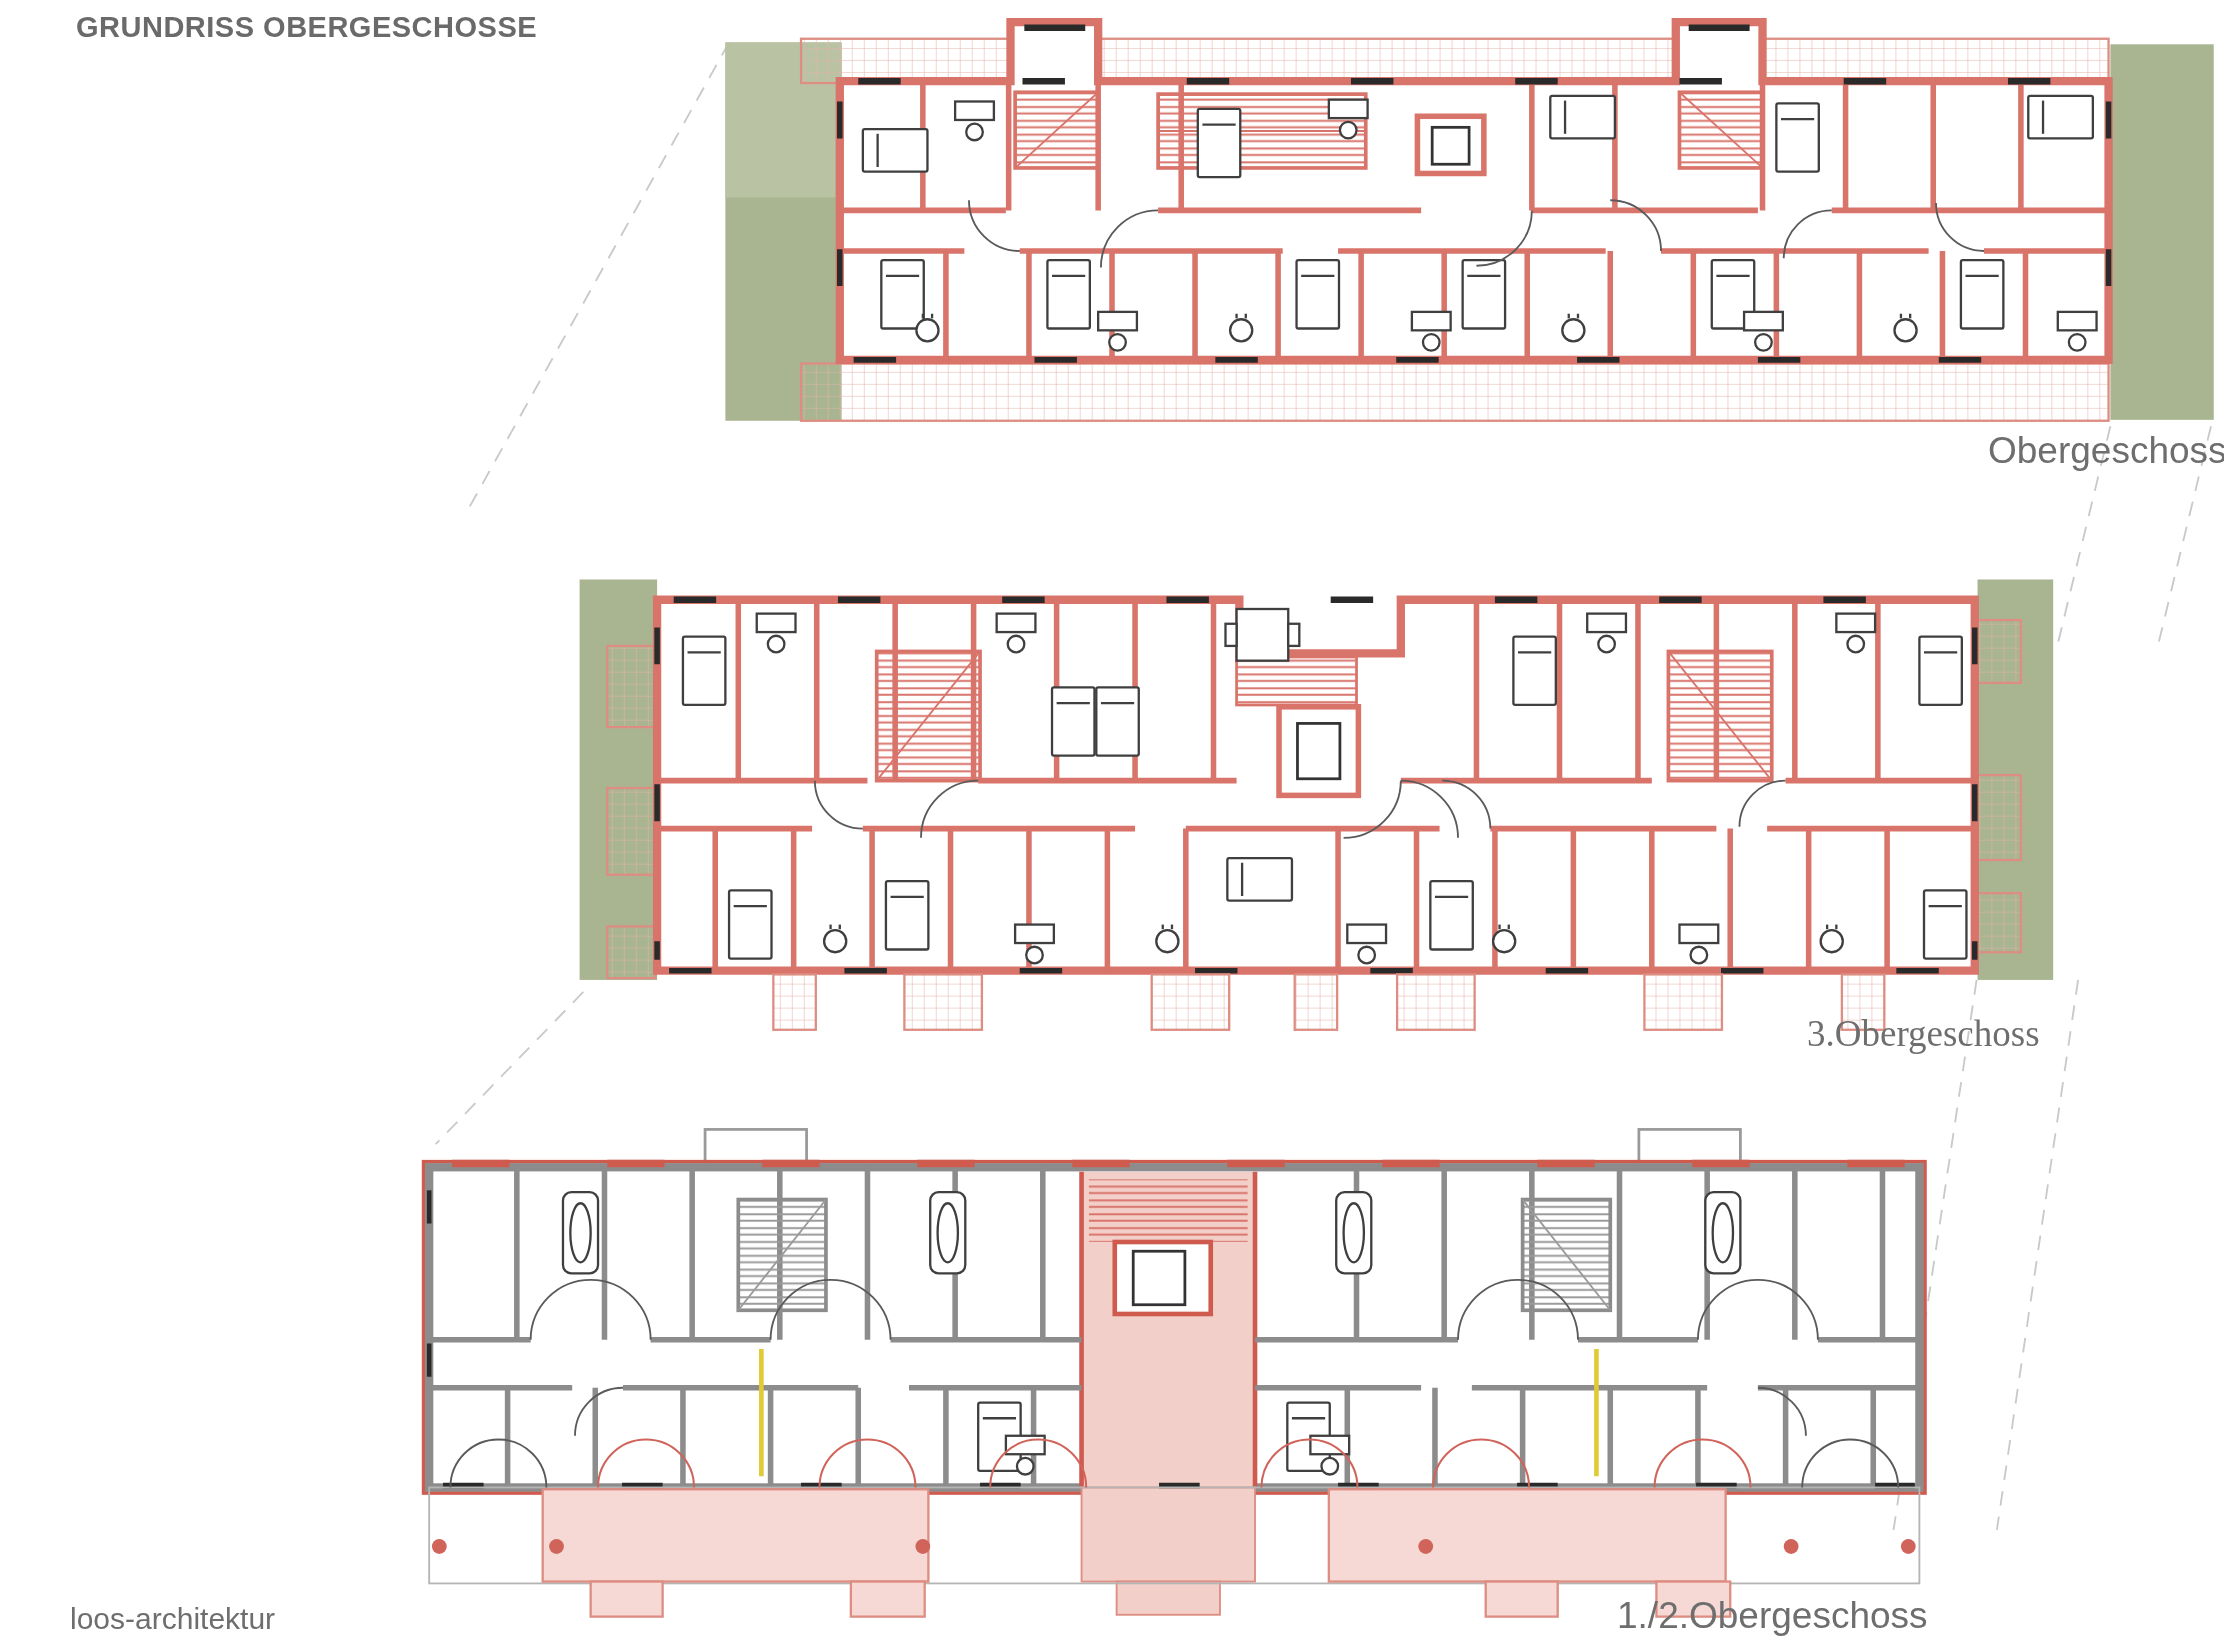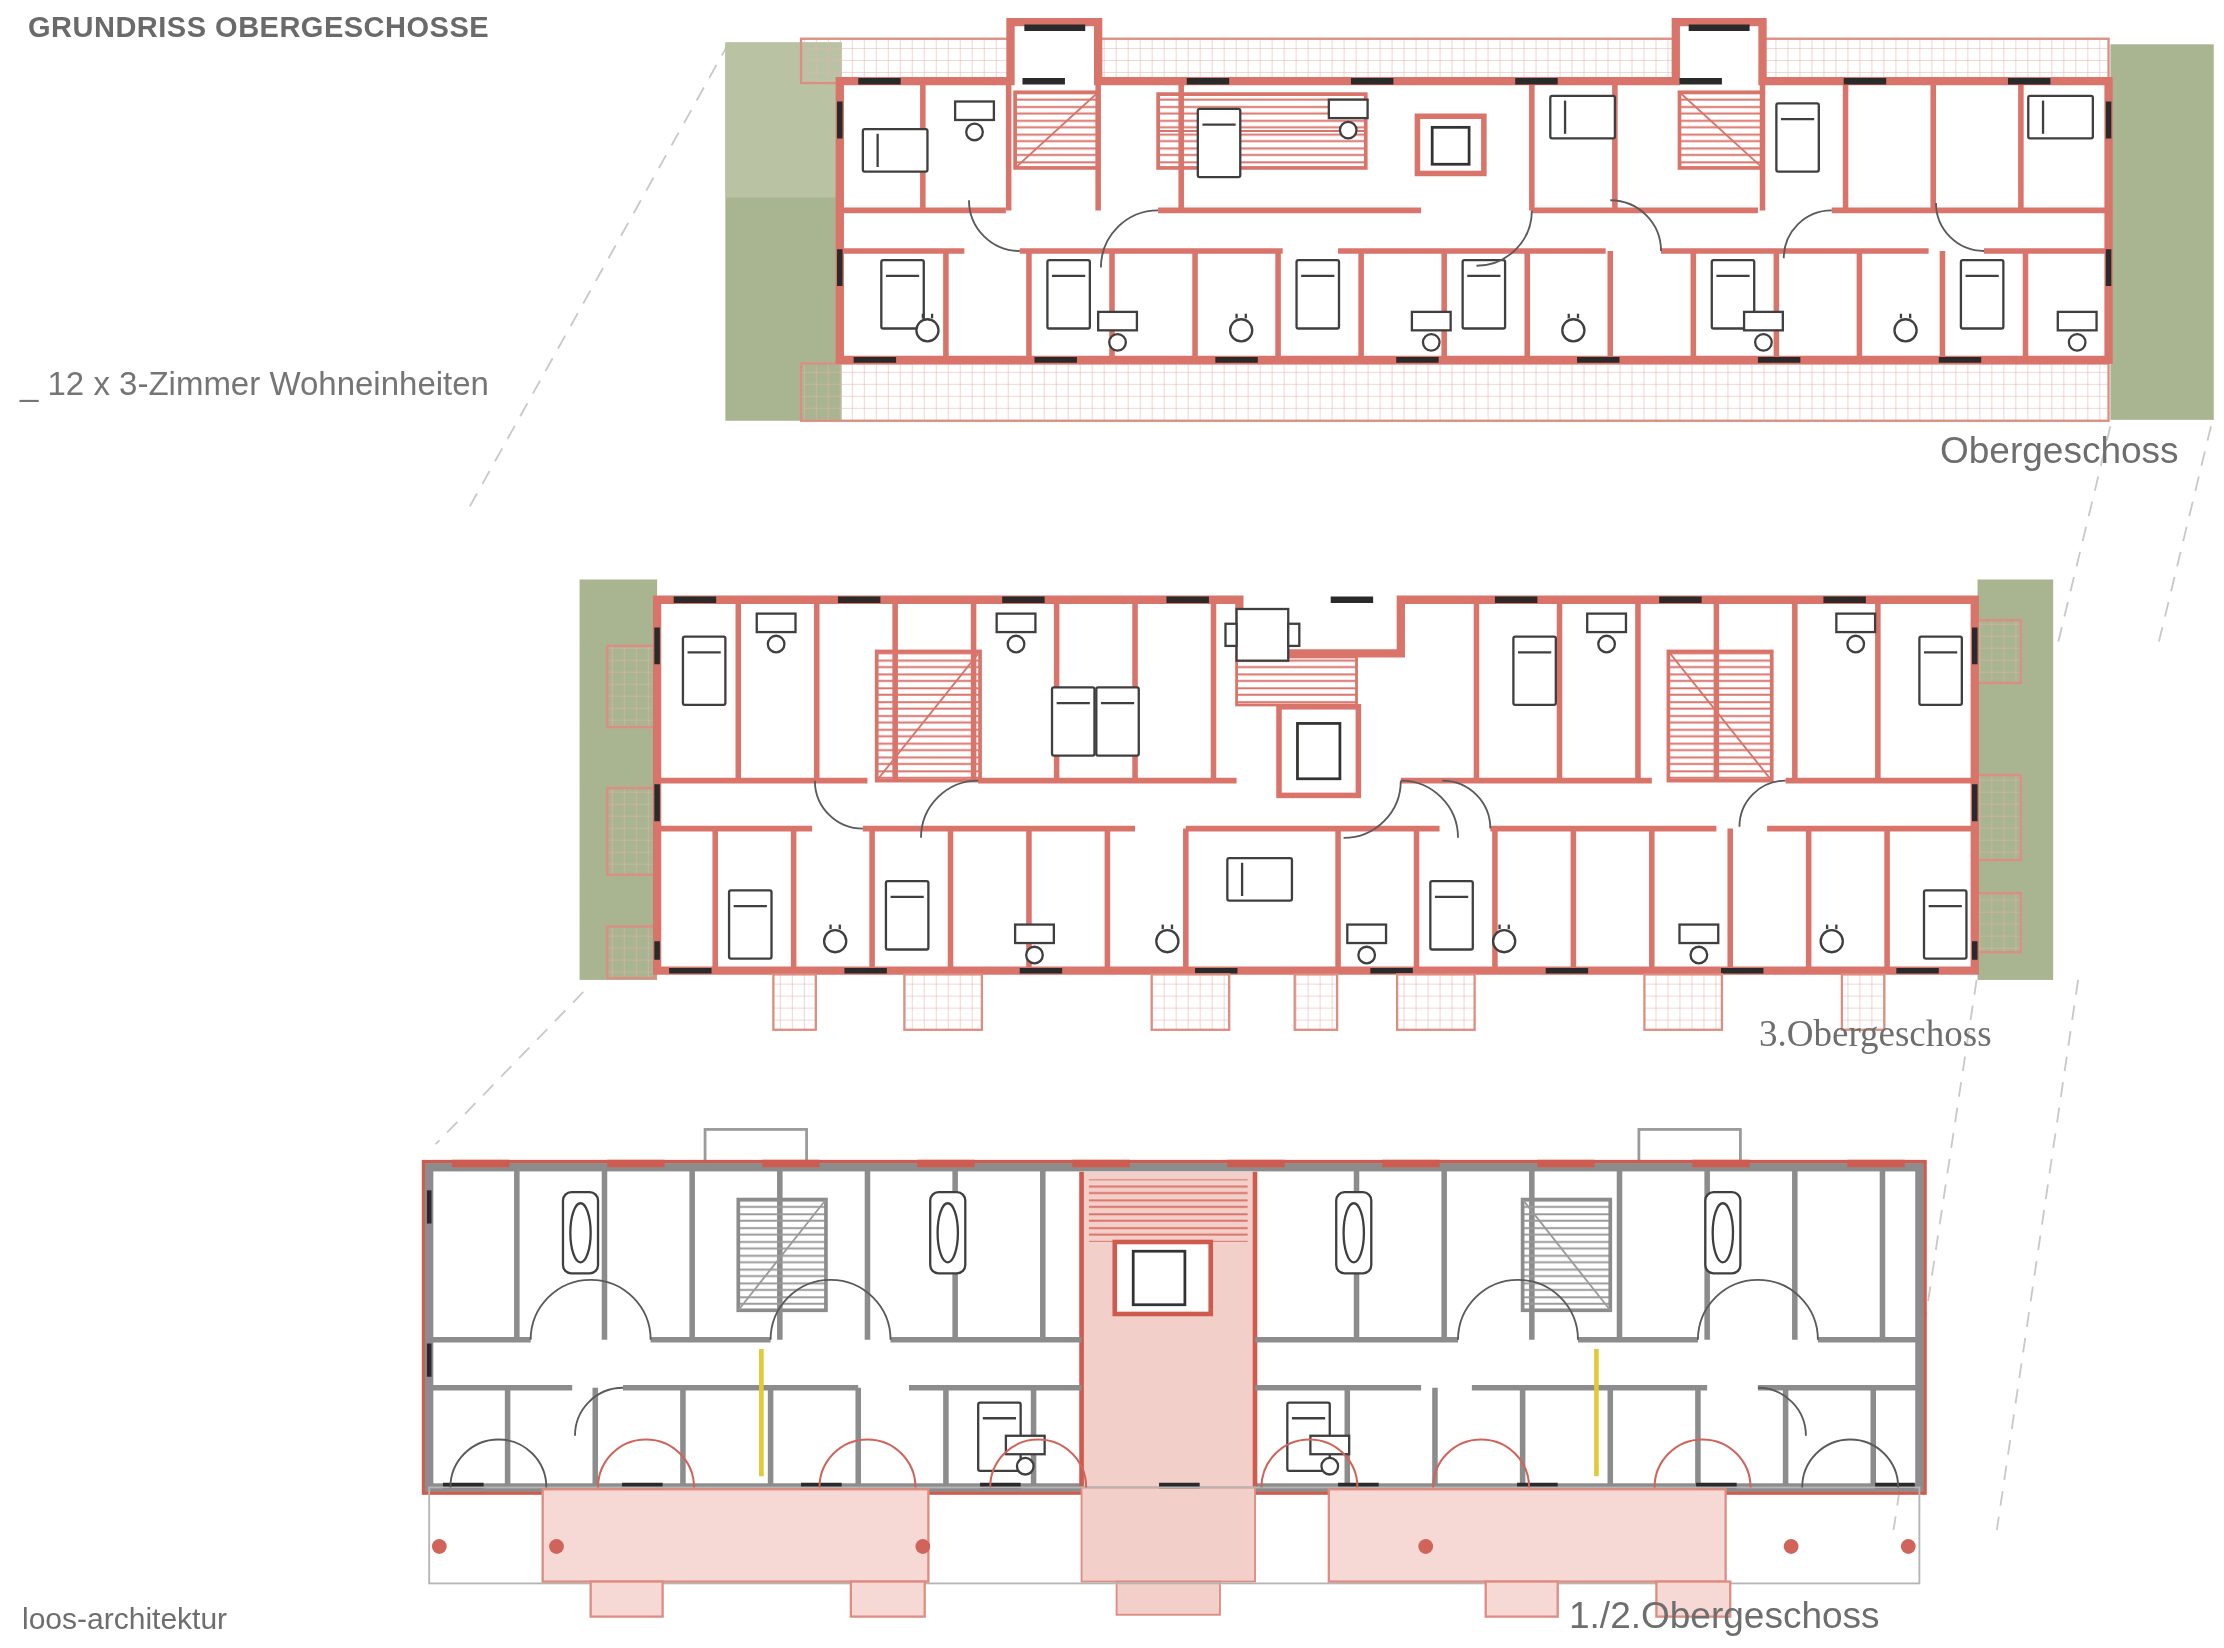--- a/index.html
+++ b/index.html
@@ -5,21 +5,21 @@
   :root{
     --wall_red:#d9746b; --red_accent:#cf5b4f; --wall_gray:#8c8c8c;
     --sage:#a9b591; --sage_light:#b9c3a4;
     --hatch_line:#e3b2aa; --hatch_border:#dd8d82;
     --pink_fill:#f6d9d4; --pink_core:#f3cfc9;
     --yellow:#e0ca35; --dash:#c9c9c9; --text:#6a6a6a; --furniture:#3f3f3f;
   }
   html,body{margin:0;padding:0;background:#fff;}
   body{width:2224px;height:1648px;position:relative;overflow:hidden;
        font-family:"Liberation Sans","DejaVu Sans",sans-serif;color:var(--text);}
-  .abs{position:absolute;}
+  .abs{position:absolute;margin-left:48px;}
   #page-title{left:28px;top:11px;font-size:29px;font-weight:600;letter-spacing:0.5px;color:var(--text);}
   #legend{left:20px;top:362px;font-size:33px;color:#757575;line-height:43px;white-space:nowrap;}
   .floor-label{font-size:37px;color:#6e6e6e;white-space:nowrap;}
   #label-dach{left:1940px;top:430px;}
   #label-og3{left:1759px;top:1012px;font-family:Liberation Serif, serif;}
   #label-og12{left:1569px;top:1595px;text-align:right;}
   #footer{left:22px;top:1602px;font-size:30px;color:#6e6e6e;}
   svg{position:absolute;left:0;top:0;}
   .gridline{fill:none;stroke:var(--hatch_line,#e3b2aa);stroke-width:1.2;}
   .stairline{fill:none;stroke:var(--wall_red,#d9746b);stroke-width:2;}
@@ -294,21 +294,20 @@
       <path class="door" d="M1840 1452 A65 65 0 0 1 1905 1387 M1970 1452 A65 65 0 0 0 1905 1387"></path>
       <path class="door" d="M675 1504 A52 52 0 0 0 623 1556"></path>
       <path class="door" d="M1905 1504 A52 52 0 0 1 1957 1556"></path>
     </g>
   </g>
 </svg>
 
 <div class="abs" id="page-title">GRUNDRISS OBERGESCHOSSE</div>
 
 <div class="abs" id="legend">
-  <div>_ 12 x 3-Zimmer Wohneinheiten</div>
 </div>
 
 <div class="abs floor-label" id="label-dach">Obergeschoss</div>
 <div class="abs floor-label" id="label-og3">3.Obergeschoss</div>
 <div class="abs floor-label" id="label-og12">1./2.Obergeschoss</div>
 
 <div class="abs" id="footer">loos-architektur</div>
 
 
 </body></html>

